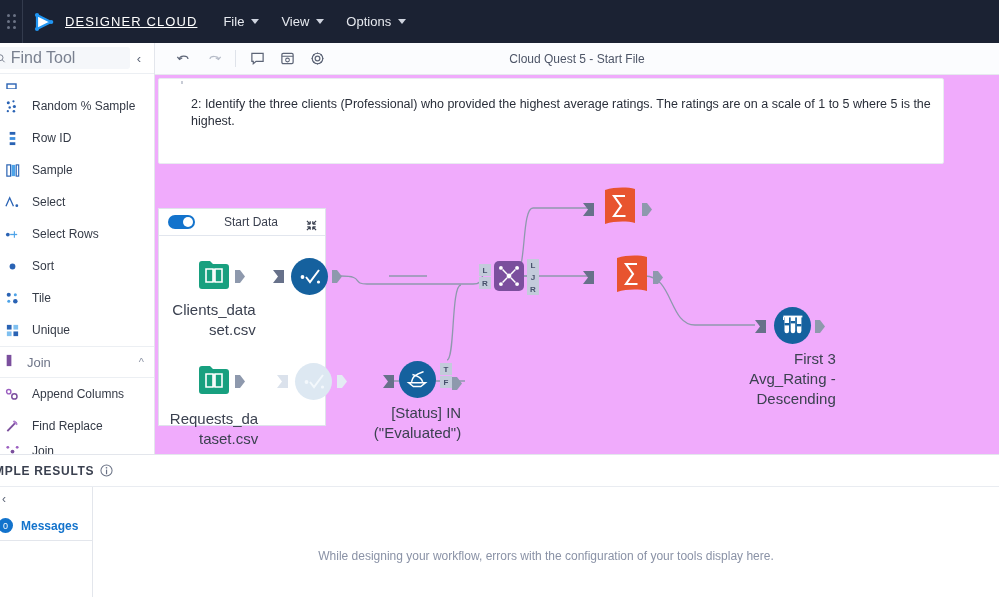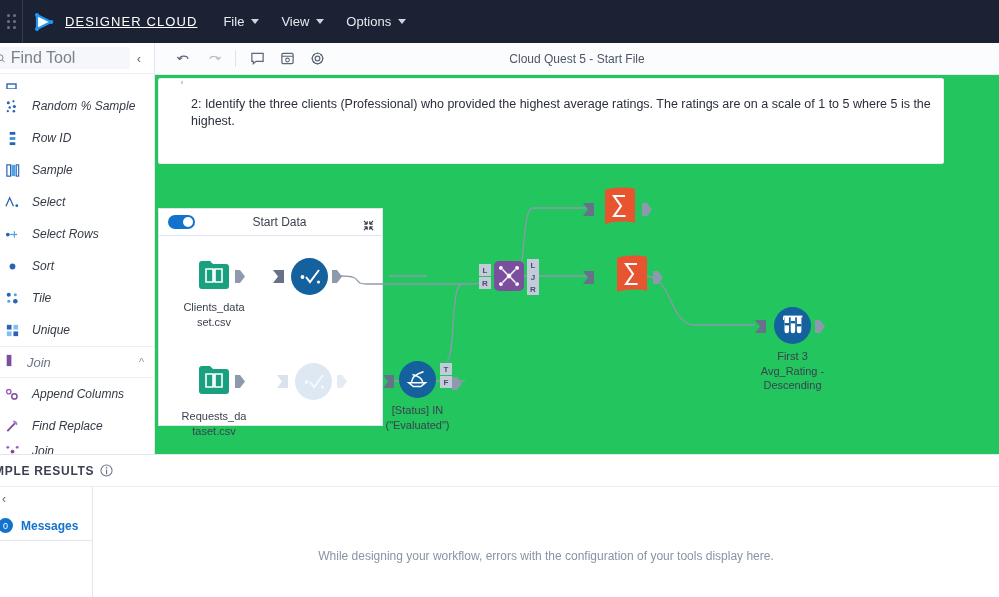--- a/index.html
+++ b/index.html
@@ -45,21 +45,21 @@
     display: flex; align-items: center; gap: 5px; padding-left: 4px;
     margin-left: -8px;
   }
   .search-box input {
     border: 0; outline: 0; background: transparent; font-size: 16px;
     color: #5b6375; font-family: "Liberation Sans", sans-serif; width: 100%;
   }
   .search-box input::placeholder { color: #79808f; }
   .chev-left { font-size: 13px; color: #5d6577; padding: 0 7px; cursor: pointer; }
 
-  .tool-list { overflow: hidden; font-style: italic; }
+  .tool-list { overflow: hidden; }
   .tool-row {
     height: 32px; display: flex; align-items: center; gap: 10px;
     padding-left: 2px; font-size: 12px; color: #343a46; cursor: pointer;
   }
   .tool-row .ic { width: 20px; display: flex; justify-content: center; align-items: center; flex: 0 0 20px; }
   .cat-row {
     height: 32px; display: flex; align-items: center; gap: 10px; padding-left: 2px;
     font-size: 13px; color: #6e7588; border-top: 1px solid #eceff3;
     border-bottom: 1px solid #eceff3; cursor: pointer;
   }
@@ -78,53 +78,53 @@
   }
   .cbar-sep { width: 1px; height: 17px; background: #dfe3ea; margin: 0 6px; }
   .canvas-title {
     position: absolute; left: 0; right: 0; text-align: center;
     font-size: 12px; color: #4d5567; pointer-events: none;
   }
 
   
   .canvas {
     position: absolute; left: 155px; top: 75px; width: 844px; height: 379px;
-    background: #22c55e; overflow: hidden;
+    background: #f0abfc; overflow: hidden;
   }
   .qcard {
     position: absolute; left: 3px; top: 3px; width: 786px; height: 86px;
     background: #ffffff; border: 1px solid #e9ecf1; border-radius: 2px;
   }
   .qcard .qtext {
     position: absolute; left: 32px; top: 17px; right: 12px;
     font-size: 12.5px; color: #2a2f3a; line-height: 1.35;
   }
   .qcard .qtick { position: absolute; left: 22px; top: 2px; width: 2px; height: 3px; background: #c8ccd6; }
 
   .container-box {
-    position: absolute; left: 3px; top: 133px; width: 225px; height: 218px;
+    position: absolute; left: 3px; top: 133px; width: 168px; height: 218px;
     background: #ffffff; border: 1px solid #dfe3eb;
   }
   .container-head {
     position: relative; height: 27px; border-bottom: 1px solid #e2e6ee;
     display: flex; align-items: center; background: #fff;
   }
   .toggle {
     width: 27px; height: 14px; border-radius: 8px; background: #1373cc;
     position: relative; margin-left: 9px; cursor: pointer; flex: 0 0 27px;
   }
   .toggle i { position: absolute; right: 2px; top: 2px; width: 10px; height: 10px; background: #fff; border-radius: 50%; }
   .container-title { flex: 1; text-align: center; font-size: 12px; color: #3b4150; margin-left: -18px; }
   .shrink-ic { position: absolute; right: 8px; top: 8px; cursor: pointer; }
 
   
   .node { position: absolute; }
   .node-label {
     position: absolute; left: 50%; transform: translateX(-50%);
-    text-align: center; font-size: 11px; color: #3b4150; line-height: 1.32;
+    text-align: right; font-size: 15px; color: #3b4150; line-height: 1.32;
     white-space: nowrap;
   }
   .circ { width: 37px; height: 37px; border-radius: 50%; background: #15619e;
           display:flex; align-items:center; justify-content:center; }
   .circ.faded { background: #dde8f2; }
   .sq { width: 30px; height: 30px; border-radius: 5px; background: #7b4f9d;
         display:flex; align-items:center; justify-content:center; }
 
   .anchor { position: absolute; width: 11px; height: 13px; }
   .lbl-anchor {

